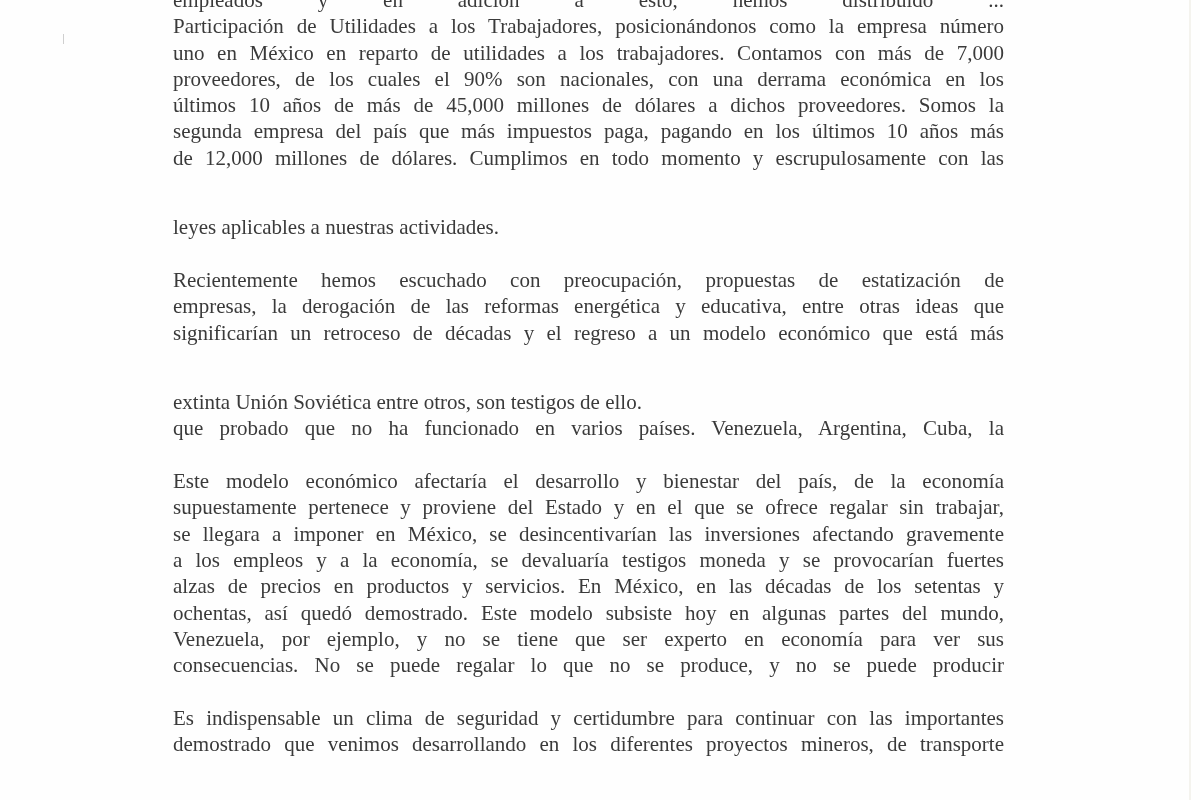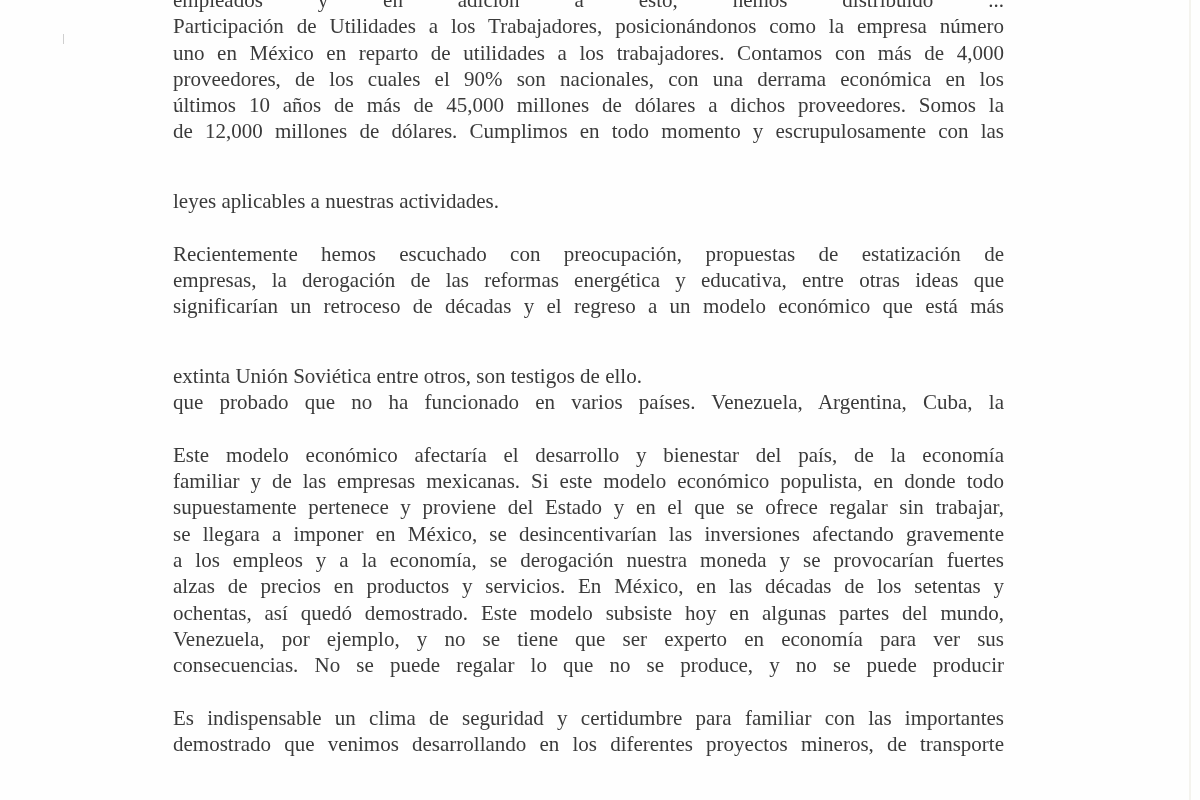--- a/index.html
+++ b/index.html
@@ -65,47 +65,47 @@
 
 <div class="page">
   <div class="margin-mark"></div>
   <div class="page-edge"></div>
 
   <div class="column">
 
     <p class="para">
       <span class="line">empleados y en adición a esto, hemos distribuido ...</span>
       <span class="line">Participación de Utilidades a los Trabajadores, posicionándonos como la empresa número</span>
-      <span class="line">uno en México en reparto de utilidades a los trabajadores. Contamos con más de 4,000</span>
+      <span class="line">uno en México en reparto de utilidades a los trabajadores. Contamos con más de 7,000</span>
       <span class="line">proveedores, de los cuales el 90% son nacionales, con una derrama económica en los</span>
       <span class="line">últimos 10 años de más de 45,000 millones de dólares a dichos proveedores. Somos la</span>
+      <span class="line">segunda empresa del país que más impuestos paga, pagando en los últimos 10 años más</span>
       <span class="line">de 12,000 millones de dólares. Cumplimos en todo momento y escrupulosamente con las</span>
       <span class="line last">leyes aplicables a nuestras actividades.</span>
     </p>
 
     <p class="para">
       <span class="line">Recientemente hemos escuchado con preocupación, propuestas de estatización de</span>
       <span class="line">empresas, la derogación de las reformas energética y educativa, entre otras ideas que</span>
       <span class="line">significarían un retroceso de décadas y el regreso a un modelo económico que está más</span>
       <span class="line last">extinta Unión Soviética entre otros, son testigos de ello.</span>
       <span class="line">que probado que no ha funcionado en varios países. Venezuela, Argentina, Cuba, la</span>
     </p>
 
     <p class="para">
       <span class="line">Este modelo económico afectaría el desarrollo y bienestar del país, de la economía</span>
-      <span class="line">familiar y de las empresas mexicanas. Si este modelo económico populista, en donde todo</span>
       <span class="line">supuestamente pertenece y proviene del Estado y en el que se ofrece regalar sin trabajar,</span>
       <span class="line">se llegara a imponer en México, se desincentivarían las inversiones afectando gravemente</span>
-      <span class="line">a los empleos y a la economía, se derogación nuestra moneda y se provocarían fuertes</span>
+      <span class="line">a los empleos y a la economía, se devaluaría testigos moneda y se provocarían fuertes</span>
       <span class="line">alzas de precios en productos y servicios. En México, en las décadas de los setentas y</span>
       <span class="line">ochentas, así quedó demostrado. Este modelo subsiste hoy en algunas partes del mundo,</span>
       <span class="line">Venezuela, por ejemplo, y no se tiene que ser experto en economía para ver sus</span>
       <span class="line">consecuencias. No se puede regalar lo que no se produce, y no se puede producir</span>
     </p>
 
     <p class="para">
-      <span class="line">Es indispensable un clima de seguridad y certidumbre para familiar con las importantes</span>
+      <span class="line">Es indispensable un clima de seguridad y certidumbre para continuar con las importantes</span>
       <span class="line">demostrado que venimos desarrollando en los diferentes proyectos mineros, de transporte</span>
       <span class="line last">y de infraestructura ...</span>
     </p>
 
   </div>
 </div>
 
 </body></html>

